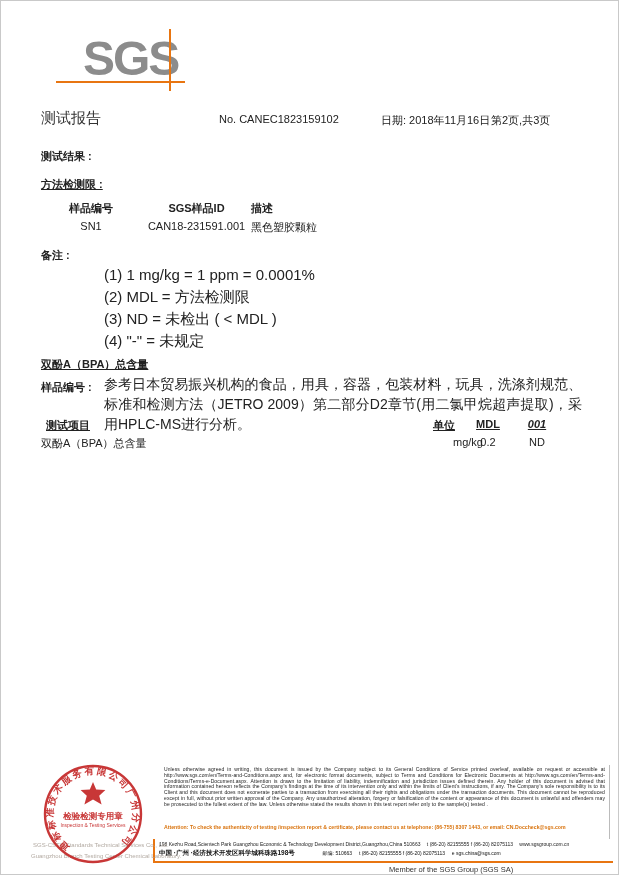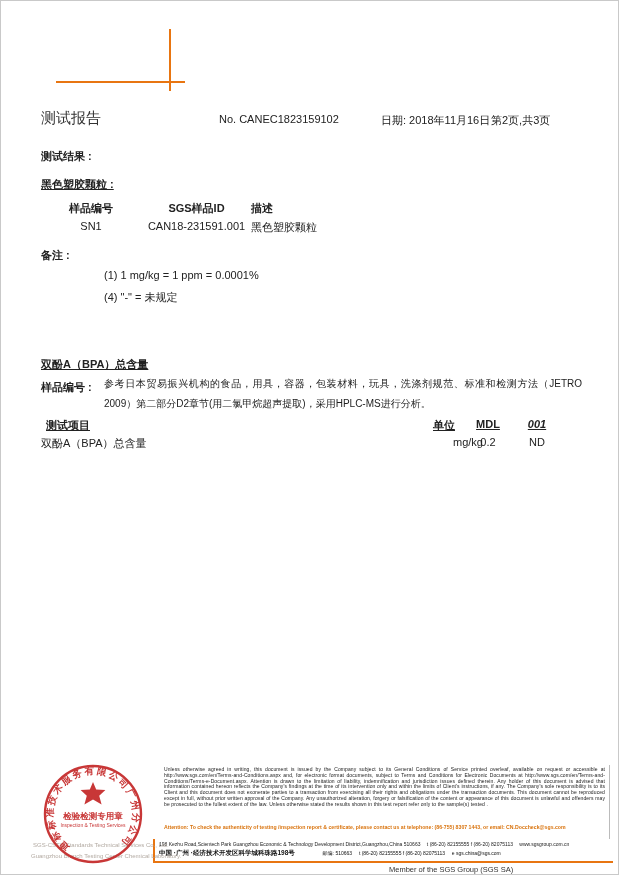--- a/index.html
+++ b/index.html
@@ -15,65 +15,68 @@
   .logo-hline{width:129px;height:2px;background:#e87511;}
   
   .doc-title{font-size:15px;font-weight:normal;color:#333;}
   .hdr-txt{font-size:11px;color:#222;}
   
   .lbl{font-size:11px;font-weight:600;color:#222;}
   .txt{font-size:11px;color:#222;}
   .u{text-decoration:underline;}
   .b{font-weight:bold;}
   .i{font-style:italic;}
-  .note-line{font-size:11px;color:#222;line-height:22px;white-space:nowrap;}
-  .method-text{font-size:10px;color:#222;line-height:20px;text-align:justify;}
+  .note-line{font-size:15px;color:#222;line-height:22px;white-space:nowrap;}
+  .method-text{font-size:14px;color:#222;line-height:20px;text-align:justify;}
   .cell-c{text-align:center;display:inline-block;}
   
   .legal{font-size:5px;line-height:5.8px;color:#1a1a1a;text-align:justify;letter-spacing:.1px;}
   .attention{font-size:5.2px;line-height:6.2px;color:#d9730d;font-weight:bold;}
   .addr-en{font-size:5px;color:#222;white-space:nowrap;}
   .addr-cn{font-size:6.5px;font-weight:bold;color:#111;white-space:nowrap;}
   .member{font-size:7.5px;color:#333;}
   .company-gray{font-size:6px;color:#b3aaa2;white-space:nowrap;}
   .footer-vline-gray{width:1px;height:74px;background:#bbb;}
   .footer-vline-orange{width:2px;height:24px;background:#e87511;}
   .footer-hline-orange{width:460px;height:2px;background:#e87511;}
   .stamp-svg{opacity:.92;}
 </style>
 </head>
 <body>
 
 <div class="page">
 
+  <div class="abs logo-text" style="left:82px;top:34px;">SGS</div>
   <div class="abs logo-vline" style="left:168px;top:28px;"></div>
   <div class="abs logo-hline" style="left:55px;top:80px;"></div>
 
   <div class="abs doc-title" style="left:40px;top:108px;">测试报告</div>
   <div class="abs hdr-txt" style="left:218px;top:112px;">No. CANEC1823159102</div>
   <div class="abs hdr-txt" style="left:380px;top:112px;">日期: 2018年11月16日</div>
   <div class="abs hdr-txt" style="left:490px;top:112px;">第2页,共3页</div>
 
   <div class="abs lbl" style="left:40px;top:148px;">测试结果 :</div>
-  <div class="abs lbl u" style="left:40px;top:176px;">黑色塑胶颗粒 :</div>
+  <div class="abs lbl u" style="left:40px;top:176px;">方法检测限 :</div>
 
   <div class="abs" style="left:0;top:200px;width:619px;">
     <span class="lbl cell-c" style="position:absolute;left:40px;width:100px;">样品编号</span>
     <span class="lbl cell-c" style="position:absolute;left:138px;width:115px;">SGS样品ID</span>
     <span class="lbl" style="position:absolute;left:250px;">描述</span>
   </div>
   <div class="abs" style="left:0;top:219px;width:619px;">
     <span class="txt cell-c" style="position:absolute;left:40px;width:100px;">SN1</span>
     <span class="txt cell-c" style="position:absolute;left:138px;width:115px;">CAN18-231591.001</span>
     <span class="txt" style="position:absolute;left:250px;">黑色塑胶颗粒</span>
   </div>
 
   <div class="abs lbl" style="left:40px;top:247px;">备注 :</div>
   <div class="abs" style="left:103px;top:263px;">
     <div class="note-line">(1) 1 mg/kg = 1 ppm = 0.0001%</div>
+    <div class="note-line">(2) MDL = 方法检测限</div>
+    <div class="note-line">(3) ND = 未检出 ( &lt; MDL )</div>
     <div class="note-line">(4) "-" = 未规定</div>
   </div>
 
   <div class="abs lbl b u" style="left:40px;top:356px;">双酚A（BPA）总含量</div>
   <div class="abs lbl" style="left:40px;top:379px;">样品编号 :</div>
   <div class="abs method-text" style="left:103px;top:373px;width:478px;">参考日本贸易振兴机构的食品，用具，容器，包装材料，玩具，洗涤剂规范、标准和检测方法（JETRO 2009）第二部分D2章节(用二氯甲烷超声提取)，采用HPLC-MS进行分析。</div>
 
   <div class="abs" style="left:0;top:417px;width:619px;">
     <span class="lbl u" style="position:absolute;left:45px;">测试项目</span>
     <span class="lbl u cell-c" style="position:absolute;left:420px;width:46px;">单位</span>

